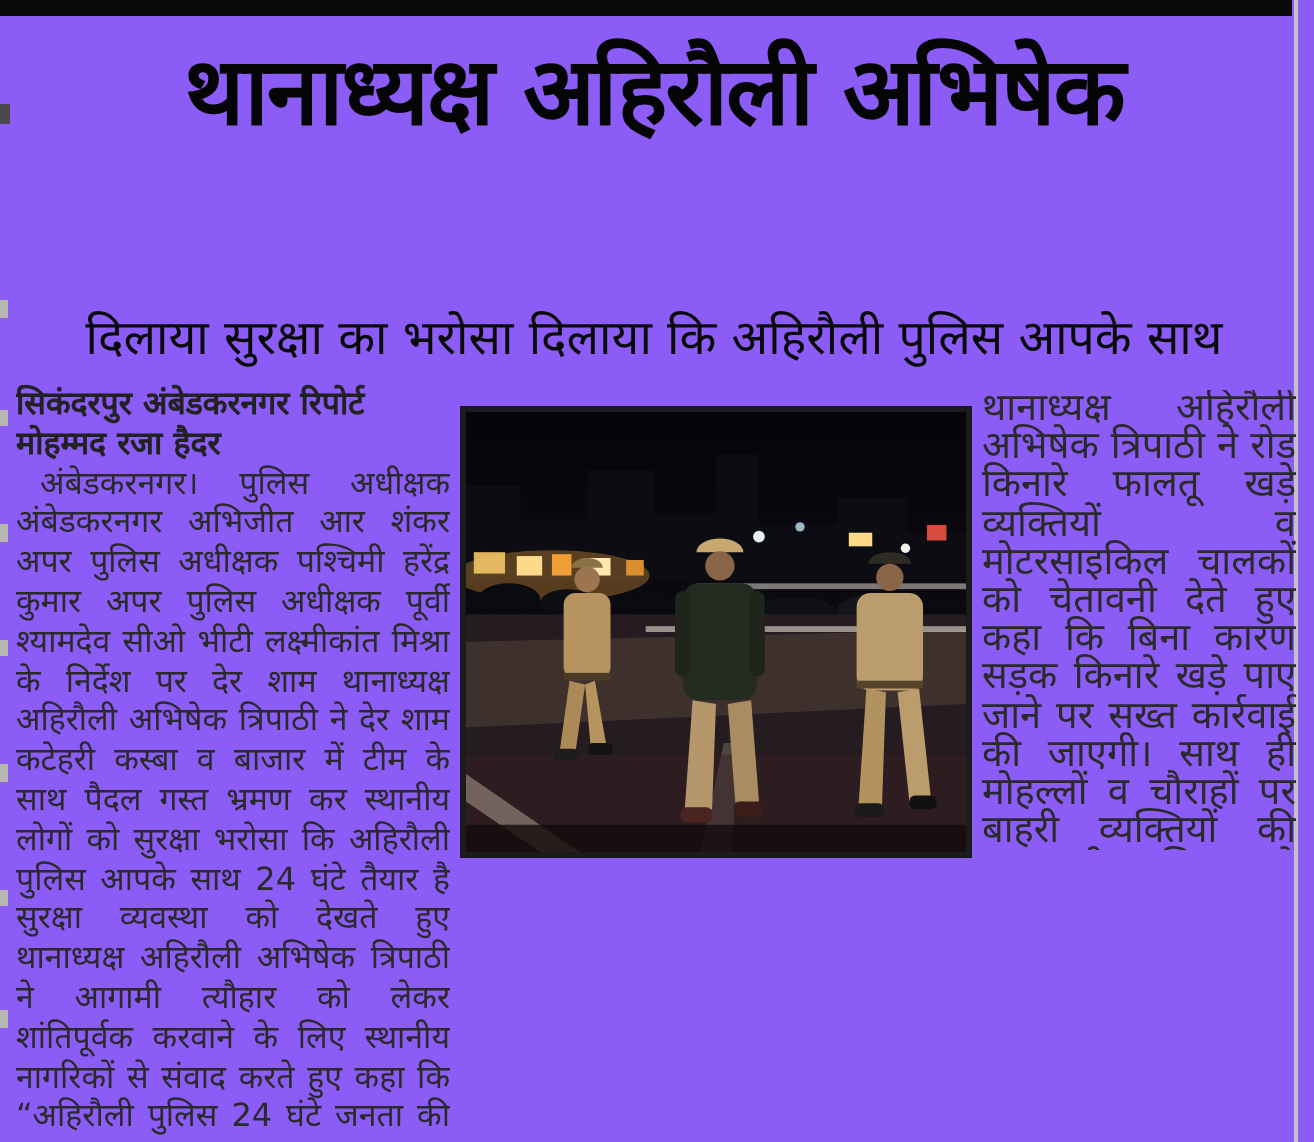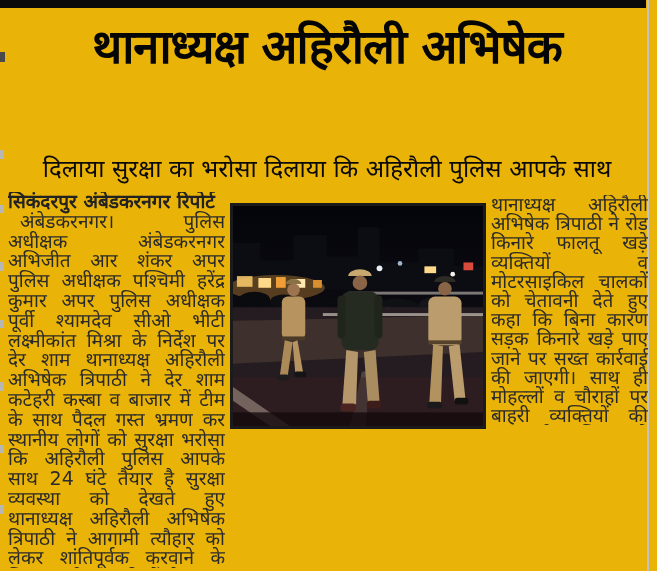--- a/index.html
+++ b/index.html
@@ -1,34 +1,34 @@
 <!DOCTYPE html>
 <html><head>
 <meta charset="utf-8">
 <style>
   html,body { margin:0; padding:0; background:#e8e8e8; }
   .page {
     position:relative; width:657px; height:571px;
-    background:#eab308; overflow:hidden;
+    background:#8b5cf6; overflow:hidden;
     font-family:"DejaVu Sans", sans-serif;
     color:#1c1c1c;
   }
   .topbar { position:absolute; top:0; left:0; width:646px; height:8px; background:#0a0a0a; }
   .right-rule { position:absolute; top:0; left:647px; width:2px; height:571px; background:#c2c2c2; }
   .headline {
     position:absolute; top:16px; left:12px; width:630px;
     text-align:center; font-size:47px; line-height:62px;
     font-weight:900; color:#050505; letter-spacing:-1px;
   }
   .subheadline {
     position:absolute; top:151px; left:10px; width:634px;
     text-align:center; font-size:24px; line-height:36px;
     font-weight:400; color:#0a0a0a;
   }
-  .bodytext { font-size:19px; line-height:19.8px; text-align:justify; color:#2a2a2a; }
+  .bodytext { font-size:16px; line-height:19.8px; text-align:justify; color:#2a2a2a; }
   .col-left  { position:absolute; top:192px; left:8px;  width:217px; height:376px; overflow:hidden; }
   .byline { font-weight:600; color:#222; }
   .para-body { margin:0; text-indent:12px; }
   .col-right-top    { position:absolute; top:195px; left:491px; width:157px; height:230px; overflow:hidden; font-size:13.6px; line-height:19.2px; }
   .col-mid-bottom   { position:absolute; top:432px; left:228px; width:205px; height:138px; overflow:hidden; }
   .col-right-bottom { position:absolute; top:424px; left:437px; width:211px; height:146px; overflow:hidden; font-size:14px; line-height:18.6px; }
   .photo-frame {
     position:absolute; top:203px; left:230px; width:256px; height:226px;
     border:3px solid #1b1b1b; box-sizing:border-box; background:#05060a;
   }
@@ -54,20 +54,21 @@
   <div class="bleed-mark" style="top:505px;height:9px;"></div>
 
   <div class="headline">
     <div>थानाध्यक्ष अहिरौली अभिषेक</div>
   </div>
 
   <div class="subheadline">दिलाया सुरक्षा का भरोसा दिलाया कि अहिरौली पुलिस आपके साथ</div>
 
   <div class="col-left bodytext">
     <div class="byline">सिकंदरपुर अंबेडकरनगर रिपोर्ट</div>
+    <div class="byline">मोहम्मद रजा हैदर</div>
     <p class="para-body">अंबेडकरनगर। पुलिस अधीक्षक अंबेडकरनगर अभिजीत आर शंकर अपर पुलिस अधीक्षक पश्चिमी हरेंद्र कुमार अपर पुलिस अधीक्षक पूर्वी श्यामदेव सीओ भीटी लक्ष्मीकांत मिश्रा के निर्देश पर देर शाम थानाध्यक्ष अहिरौली अभिषेक त्रिपाठी ने देर शाम कटेहरी कस्बा व बाजार में टीम के साथ पैदल गस्त भ्रमण कर स्थानीय लोगों को सुरक्षा भरोसा कि अहिरौली पुलिस आपके साथ 24 घंटे तैयार है सुरक्षा व्यवस्था को देखते हुए थानाध्यक्ष अहिरौली अभिषेक त्रिपाठी ने आगामी त्यौहार को लेकर शांतिपूर्वक करवाने के लिए स्थानीय नागरिकों से संवाद करते हुए कहा कि “अहिरौली पुलिस 24 घंटे जनता की सेवा व सुरक्षा के लिए तत्पर है।”</p>
   </div>
 
   <div class="photo-frame">
     <svg viewBox="0 0 256 226" preserveAspectRatio="none">
       <defs>
         <linearGradient id="sky" x1="0" y1="0" x2="0" y2="1">
           <stop offset="0" stop-color="#04050a"></stop>
             <stop offset="1" stop-color="#131019"></stop>
         </linearGradient>

